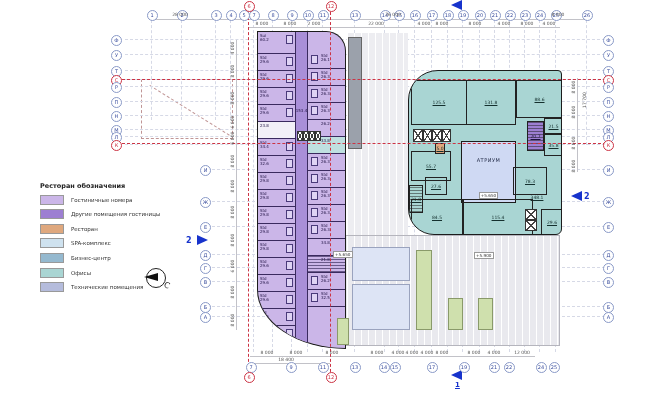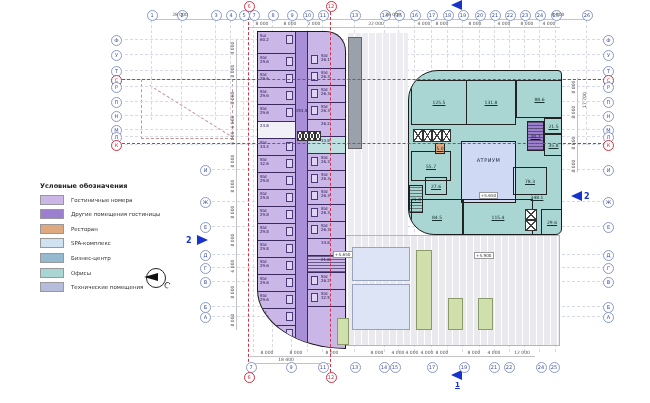--- a/index.html
+++ b/index.html
@@ -137,21 +137,21 @@
       <div class="oroom orange" style="left: 26px; top: 72px; width: 10px; height: 11px;">5.0</div>
       <div class="xcell" style="left: 4px; top: 58px; width: 9.5px; height: 13px;"></div>
       <div class="xcell" style="left: 13.5px; top: 58px; width: 9.5px; height: 13px;"></div>
       <div class="xcell" style="left: 23px; top: 58px; width: 9.5px; height: 13px;"></div>
       <div class="xcell" style="left: 32.5px; top: 58px; width: 9.5px; height: 13px;"></div>
       <div class="xcell" style="left: 116px; top: 138px; width: 12px; height: 11px;"></div>
       <div class="xcell" style="left: 116px; top: 149px; width: 12px; height: 11px;"></div>
     </div>
 
   <div id="legend">
-    <div class="ttl">Условные обозначения</div>
+    <div class="ttl">Ресторан обозначения</div>
     <div id="legend-items">
         <div class="litem">
           <div class="lsw" style="background: rgb(203, 182, 232);"></div>
           <div class="llab">Гостиничные номера</div>
         </div>
         <div class="litem">
           <div class="lsw" style="background: rgb(157, 127, 210);"></div>
           <div class="llab">Другие помещения гостиницы</div>
         </div>
         <div class="litem">

